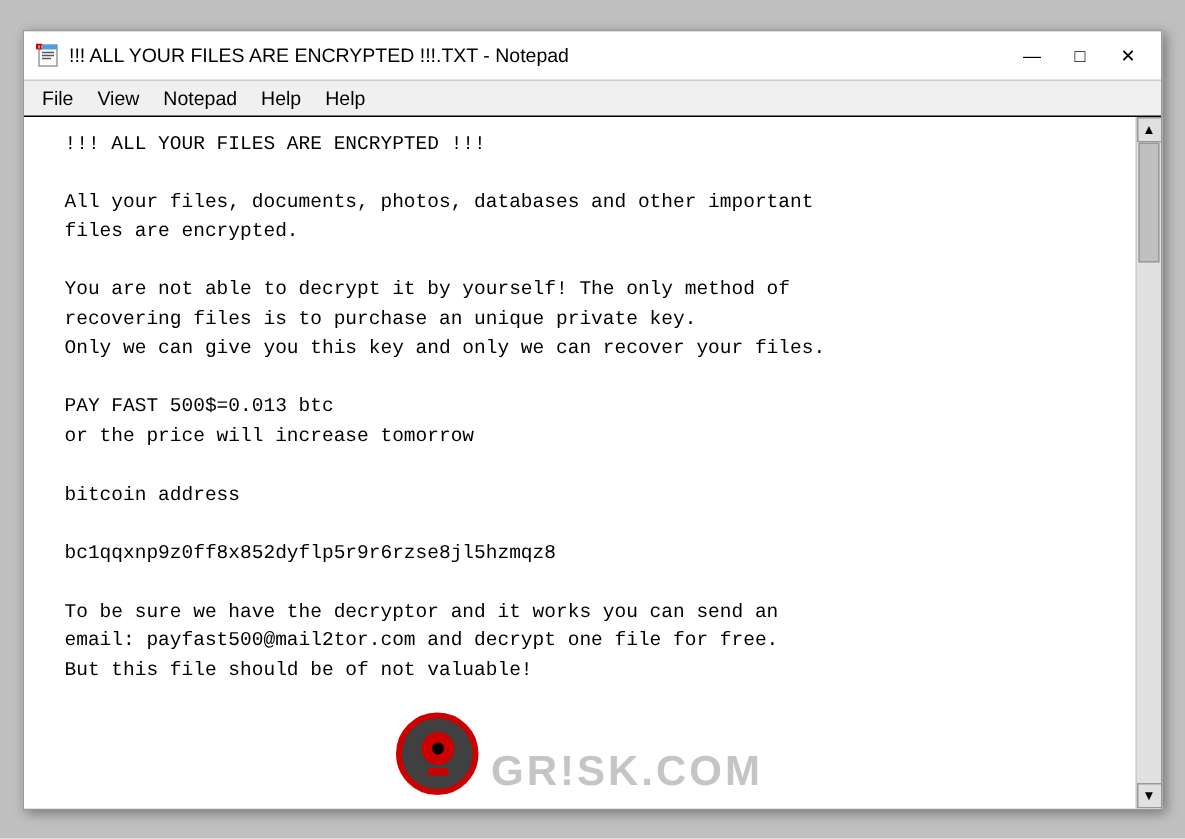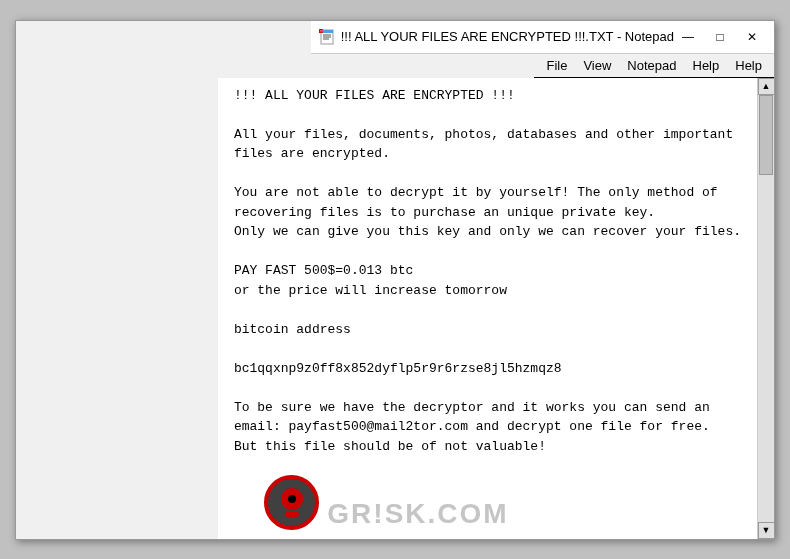--- a/index.html
+++ b/index.html
@@ -20,21 +20,20 @@
     }
 
     .window {
       width: 760px;
       height: 520px;
       background: #f0f0f0;
       border: 1px solid #999;
       box-shadow: 2px 2px 8px rgba(0,0,0,0.4);
       display: flex;
       flex-direction: column;
-      align-items: flex-end;
     }
 
     .title-bar {
       background: #ffffff;
       display: flex;
       align-items: center;
       padding: 6px 8px;
       border-bottom: 1px solid #ccc;
       min-height: 32px;
     }
@@ -94,21 +93,21 @@
 
     .content-area {
       flex: 1;
       display: flex;
       overflow: hidden;
       background: #fff;
     }
 
     .text-content {
       flex: 1;
-      padding: 8px 16px;
+      padding: 8px 27px;
       font-family: 'Courier New', Courier, monospace;
       font-size: 13px;
       line-height: 1.5;
       color: #000;
       white-space: pre-wrap;
       overflow: hidden;
     }
 
     .scrollbar {
       width: 17px;

